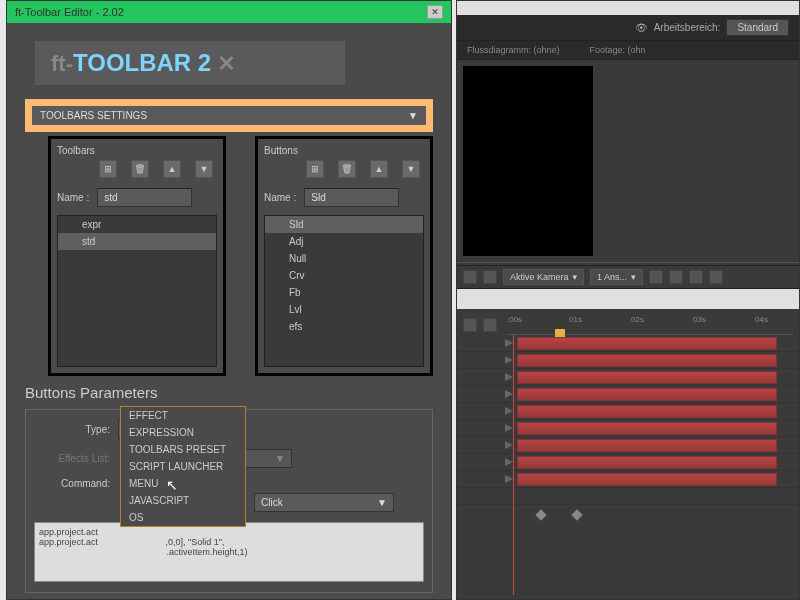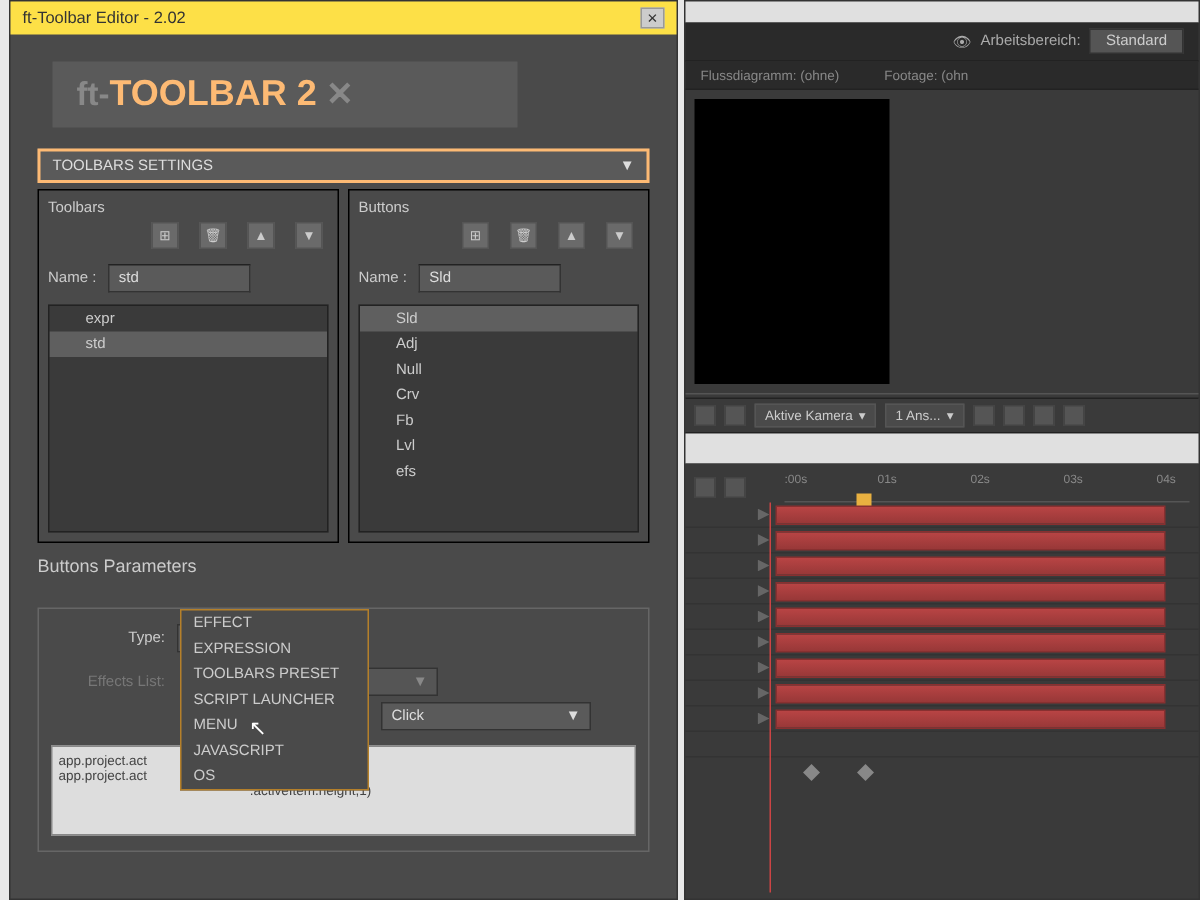--- a/index.html
+++ b/index.html
@@ -1,47 +1,47 @@
 <!DOCTYPE html>
 <html><head>
 <meta charset="utf-8">
 <style>
 * { box-sizing: border-box; margin: 0; padding: 0; font-family: Arial, sans-serif; }
 body { background: #e8e8e8; width: 800px; height: 600px; overflow: hidden; position: relative; }
 
 .window { position: absolute; background: #4a4a4a; border: 1px solid #333; }
-.titlebar { background: #fde047; padding: 4px 8px; font-size: 11px; color: #333; display: flex; justify-content: space-between; align-items: center; }
+.titlebar { background: #22c55e; padding: 4px 8px; font-size: 11px; color: #333; display: flex; justify-content: space-between; align-items: center; }
 .close-btn { background: #ccc; border: 1px solid #999; width: 16px; height: 14px; font-size: 9px; text-align: center; line-height: 12px; cursor: pointer; }
 
 .win-left { left: 6px; top: 0; width: 446px; height: 600px; }
 .win-right { left: 456px; top: 0; width: 344px; height: 600px; background: #3a3a3a; }
 
 .logo-area { padding: 18px 28px 10px; }
 .logo-box { background: #5a5a5a; padding: 8px 16px; display: inline-block; width: 310px; }
 .logo-text { color: #888; font-weight: bold; font-size: 22px; }
-.logo-text .big { color: #fdba74; font-size: 24px; }
-
-.settings-bar { margin: 4px 18px; background: #5a5a5a; border: 2px solid #fdba74; padding: 4px 8px; font-size: 10px; color: #ddd; display: flex; justify-content: space-between; align-items: center; }
+.logo-text .big { color: #7dd3fc; font-size: 24px; }
+
+.settings-bar { margin: 4px 18px; background: #5a5a5a; border: 7px solid #fdba74; padding: 4px 8px; font-size: 10px; color: #ddd; display: flex; justify-content: space-between; align-items: center; }
 
 .panels-row { display: flex; gap: 6px; padding: 0 18px; }
-.panel { border: 1px solid #000000; padding: 6px; flex: 1; }
+.panel { border: 3px solid #000000; padding: 6px; flex: 1; margin-left: 23px; }
 .panel-label { font-size: 10px; color: #ccc; margin-bottom: 4px; }
 .icon-row { display: flex; gap: 14px; justify-content: flex-end; margin-bottom: 10px; padding-right:4px;}
 .icon-btn { width: 18px; height: 18px; background: #6a6a6a; border: 1px solid #555; font-size: 9px; color: #ccc; text-align: center; line-height: 16px; cursor: pointer; }
 .name-row { display: flex; align-items: center; gap: 8px; font-size: 10px; color: #ccc; margin-bottom: 8px; }
 .text-input { background: #5a5a5a; border: 1px solid #333; border-top-color:#222; color: #ddd; font-size: 10px; padding: 3px 6px; width: 95px; }
 .listbox { background: #3a3a3a; border: 1px solid #222; height: 152px; font-size: 10px; color: #ccc; overflow-y: scroll; }
 .listbox::-webkit-scrollbar { width: 10px; }
 .listbox::-webkit-scrollbar-track { background: #4a4a4a; }
 .listbox::-webkit-scrollbar-thumb { background: #666; }
 .list-item { padding: 3px 24px; cursor: pointer; }
 .list-item.selected { background: #5f5f5f; }
 
 .params-section { padding: 8px 18px; }
-.params-label { font-size: 12px; color: #ccc; margin-bottom: 21px; }
+.params-label { font-size: 15px; color: #ccc; margin-bottom: 8px; }
 .params-box { border: 1px solid #666; padding: 10px 8px; }
 .form-row { display: flex; align-items: center; font-size: 10px; color: #ccc; margin-bottom: 10px; gap: 8px; }
 .form-row label { width: 76px; text-align: right; }
 .form-row.dim { color: #777; }
 .dropdown { background: #5a5a5a; border: 1px solid #333; color: #ddd; font-size: 10px; padding: 3px 6px; width: 120px; display: flex; justify-content: space-between; align-items: center; cursor: pointer; }
 .dropdown.dim { color: #888; background:#555;}
 .textarea { background: #ddd; border: 1px solid #888; width: 100%; height: 60px; font-size: 9px; color: #444; padding: 4px; overflow-y: scroll; }
 
 .dropdown-menu { position: absolute; left: 120px; top: 406px; width: 126px; background: #4a4a4a; border: 1px solid #b5802a; z-index: 100; }
 .menu-item { padding: 3px 8px; font-size: 10px; color: #ccc; cursor: pointer; }
@@ -49,21 +49,21 @@
 
 .right-top { background: #2a2a2a; padding: 4px 10px; font-size: 10px; color: #aaa; display: flex; justify-content: flex-end; gap: 6px; align-items: center; border-bottom:1px solid #222;}
 .right-tabs { background: #2a2a2a; padding: 4px 10px; font-size: 9px; color: #888; display: flex; gap: 30px; border-bottom:1px solid #222;}
 .preview { background: #000; width: 130px; height: 190px; margin: 6px; }
 .right-sep { border-top: 1px solid #555; margin: 2px 0; }
 .right-toolbar { background: #3a3a3a; padding: 3px 6px; display: flex; gap: 6px; align-items: center; font-size: 9px; color: #ccc; border-top:1px solid #222; border-bottom:1px solid #222;}
 .mini-dd { background: #4a4a4a; border: 1px solid #555; padding: 2px 6px; font-size: 9px; color: #ccc; display:flex; align-items:center; gap:4px;}
 .tool-icon { width: 14px; height: 14px; background: #555; border:1px solid #444;}
 
 .timeline-area { background: #3a3a3a; padding: 6px 0 0 0; }
-.tl-header { display: flex; align-items: center; gap: 26px; padding: 0 6px; }
+.tl-header { display: flex; align-items: center; gap: 10px; padding: 0 6px; }
 .tl-icons { display:flex; gap:6px;}
 .tl-ruler { flex: 1; border-bottom: 1px solid #555; position: relative; height: 20px; font-size: 9px; color: #888; }
 .tl-tick { position: absolute; top: 0; font-size:8px;}
 .tl-playhead { position: absolute; left: 56px; top: 0; width: 1px; height: 260px; background: #c44; z-index:5;}
 .tl-marker { position:absolute; left:48px; top:14px; width:10px; height:10px; background:#e8b040;}
 .tl-rows { position: relative; }
 .tl-row { display: flex; align-items: center; height: 17px; border-bottom: 1px solid #333; }
 .tl-left { width: 60px; display: flex; justify-content: flex-end; padding-right: 4px; }
 .tl-tri { width: 8px; height: 8px; background: #666; clip-path: polygon(0 0, 100% 50%, 0 100%); }
 .tl-bar { height: 13px; background: linear-gradient(#b84444,#983838); flex: 1; border:1px solid #883030;}
@@ -147,20 +147,23 @@
         </div>
       </div>
       <div class="form-row dim">
         <label>Effects List:</label>
         <div style="width:46px"></div>
         <div class="dropdown dim">
           <span>CUSTOM</span>
           <span>▼</span>
         </div>
       </div>
+      <div class="form-row">
+        <label>Command:</label>
+      </div>
       <div class="form-row" style="padding-left:220px; margin-top:-6px;">
         <div class="dropdown" style="width:140px">
           <span>Click</span>
           <span>▼</span>
         </div>
       </div>
       <div class="textarea" style="white-space:pre;">app.project.act
 app.project.act                           ,0,0], "Solid 1",
                                                    .activeItem.height,1)</div>
     </div>

